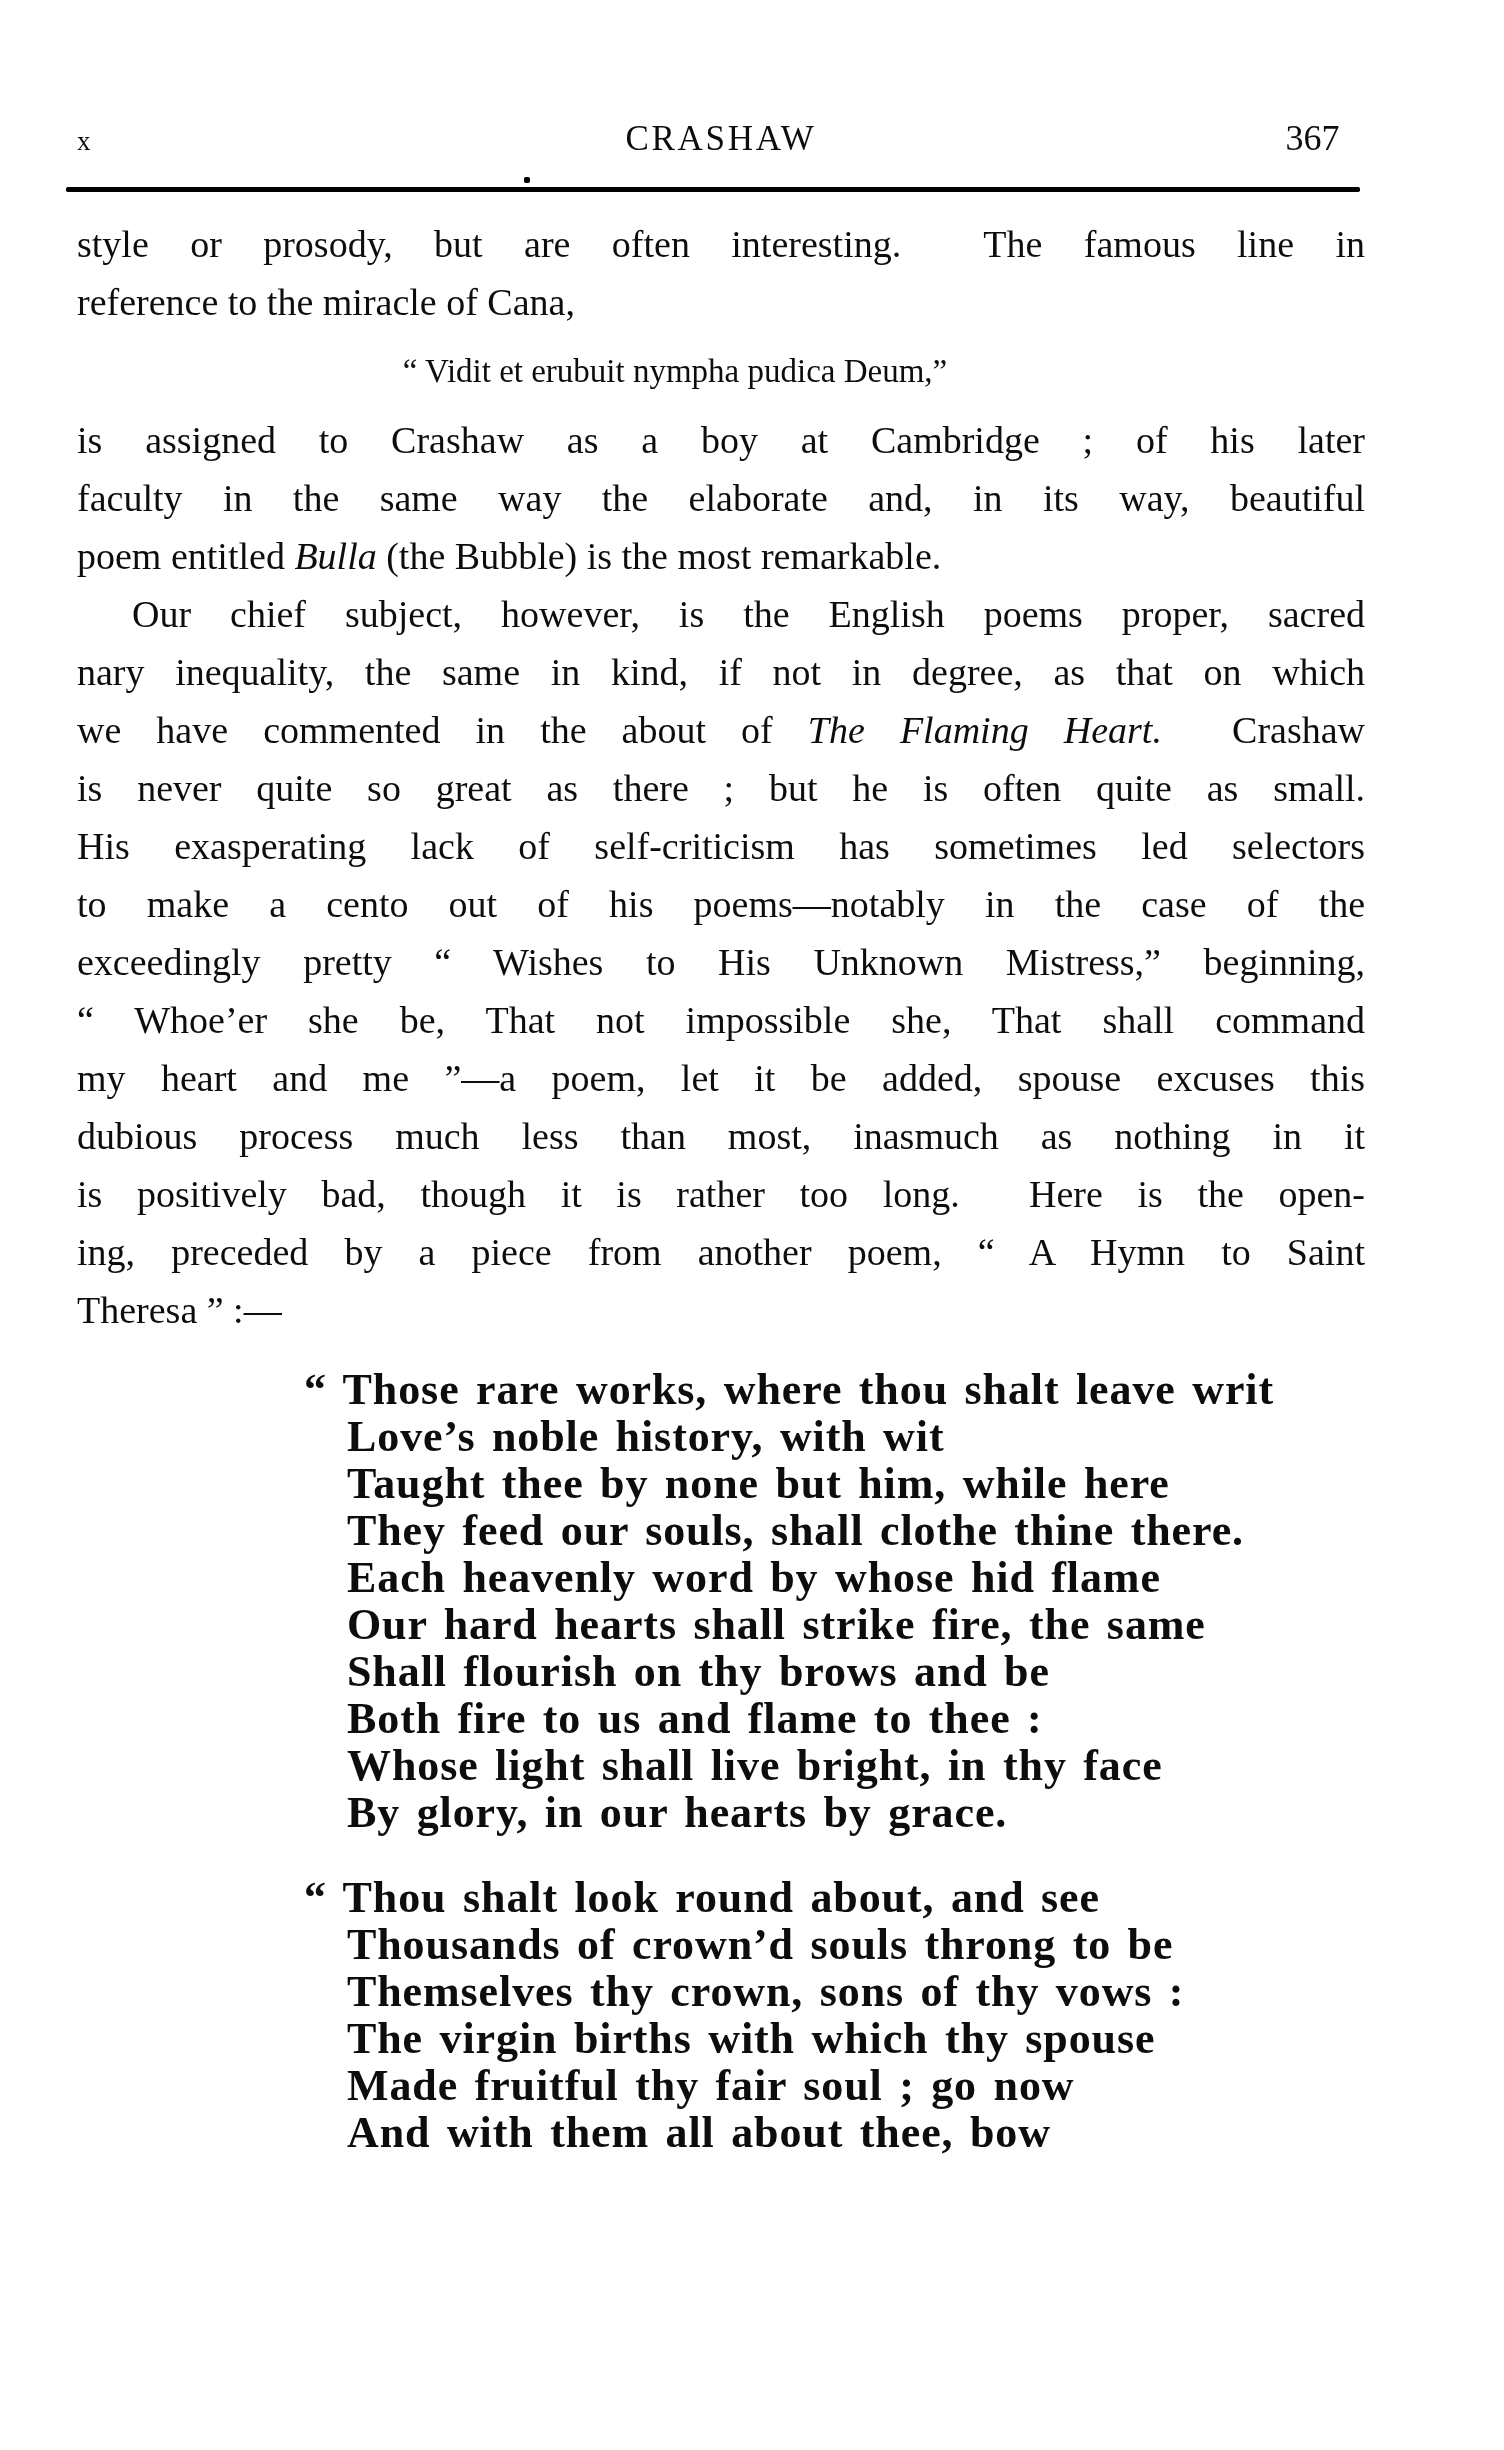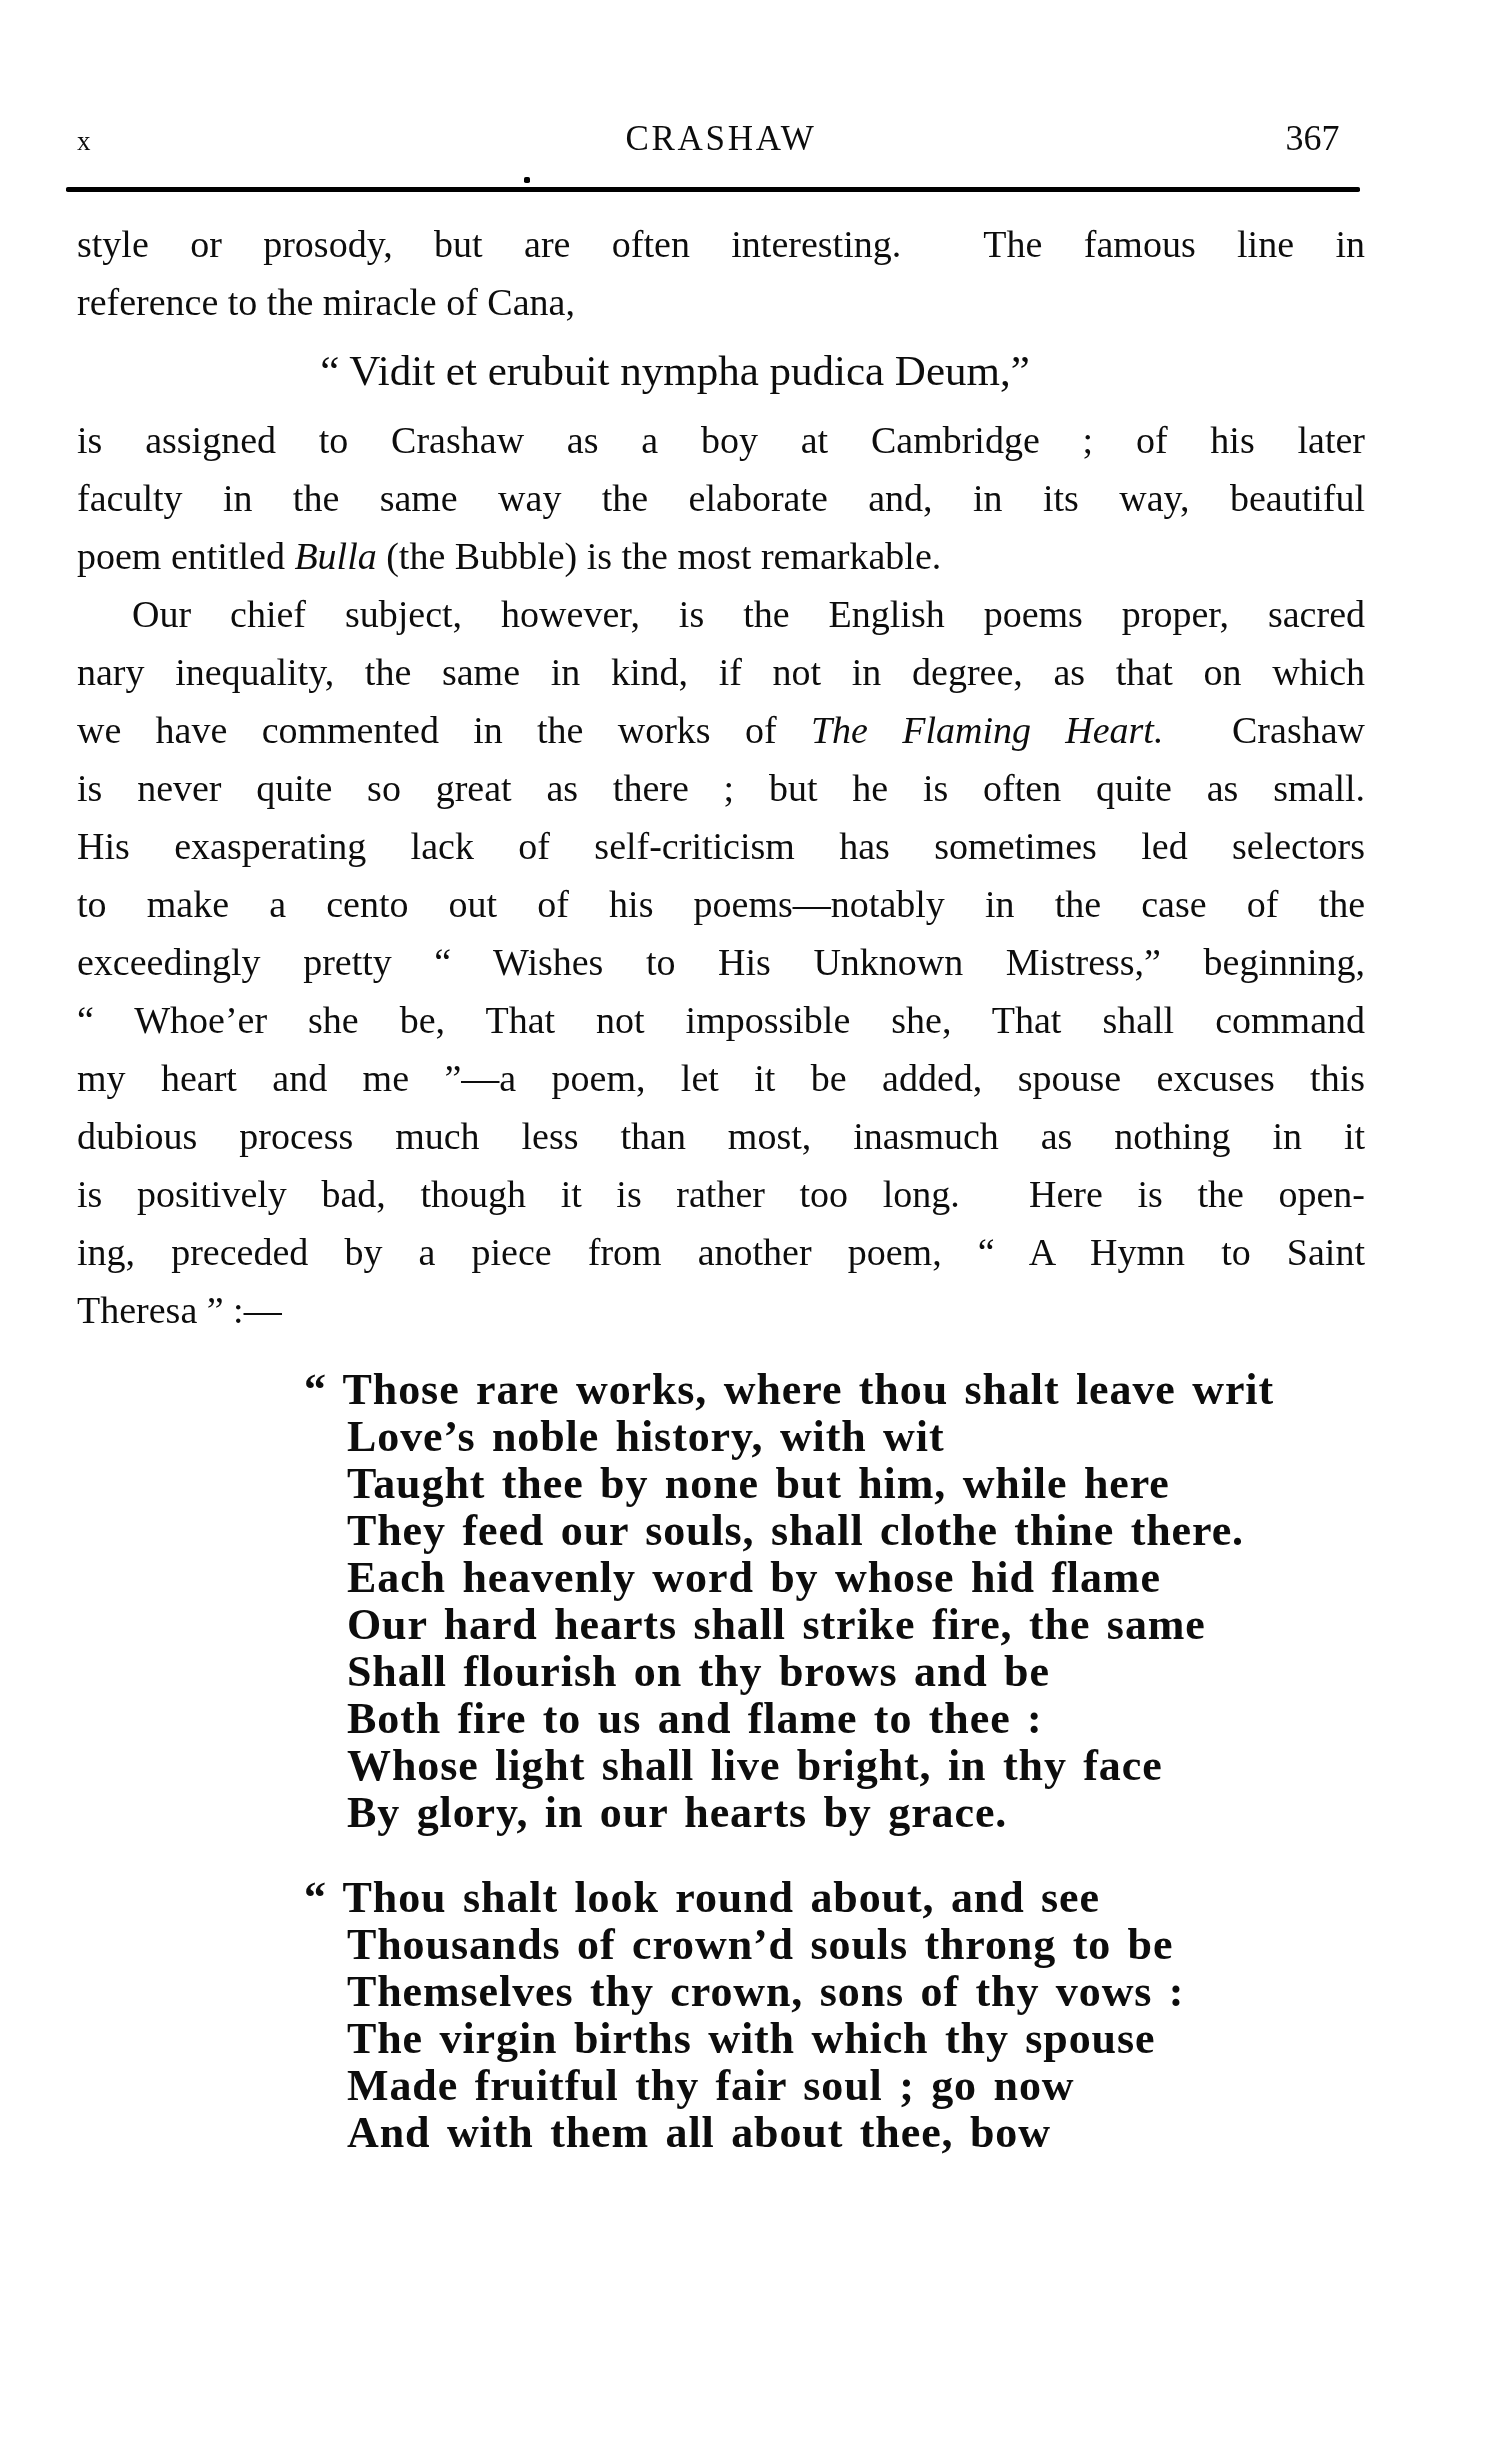--- a/index.html
+++ b/index.html
@@ -88,21 +88,21 @@
     text-align: left;
   }
   .indent {
     text-indent: 55px;
   }
   .it { font-style: italic; }
   .latin {
     line-height: 58px;
     margin: 11px 0;
     text-align: center;
-    font-size: 43px;
+    font-size: 33px;
     white-space: pre-wrap;
     transform: translateX(-46px);
   }
   
   .stanza {
     position: relative;
     margin-top: 27px;
     padding-left: 270px;
     font-size: 44px;
     letter-spacing: 0.9px;
@@ -141,21 +141,21 @@
     <div class="tline lline">reference to the miracle of Cana,</div>
 
     <div class="latin">“ Vidit et erubuit nympha pudica Deum,”</div>
 
     <div class="tline jline">is assigned to Crashaw as a boy at Cambridge ; of his later</div>
     <div class="tline jline">faculty in the same way the elaborate and, in its way, beautiful</div>
     <div class="tline lline"><span>poem entitled </span><span class="it">Bulla</span><span> (the Bubble) is the most remarkable.</span></div>
 
     <div class="tline jline indent">Our chief subject, however, is the English poems proper, sacred</div>
     <div class="tline jline">nary inequality, the same in kind, if not in degree, as that on which</div>
-    <div class="tline jline"><span>we have commented in the works of </span><span class="it">The Flaming Heart.</span><span>  Crashaw</span></div>
+    <div class="tline jline"><span>we have commented in the about of </span><span class="it">The Flaming Heart.</span><span>  Crashaw</span></div>
     <div class="tline jline">is never quite so great as there ; but he is often quite as small.</div>
     <div class="tline jline">His exasperating lack of self-criticism has sometimes led selectors</div>
     <div class="tline jline">to make a cento out of his poems—notably in the case of the</div>
     <div class="tline jline">exceedingly pretty “ Wishes to His Unknown Mistress,” beginning,</div>
     <div class="tline jline">“ Whoe’er she be, That not impossible she, That shall command</div>
     <div class="tline jline">my heart and me ”—a poem, let it be added, spouse excuses this</div>
     <div class="tline jline">dubious process much less than most, inasmuch as nothing in it</div>
     <div class="tline jline">is positively bad, though it is rather too long.  Here is the open-</div>
     <div class="tline jline">ing, preceded by a piece from another poem, “ A Hymn to Saint</div>
     <div class="tline lline">Theresa ” :—</div>

